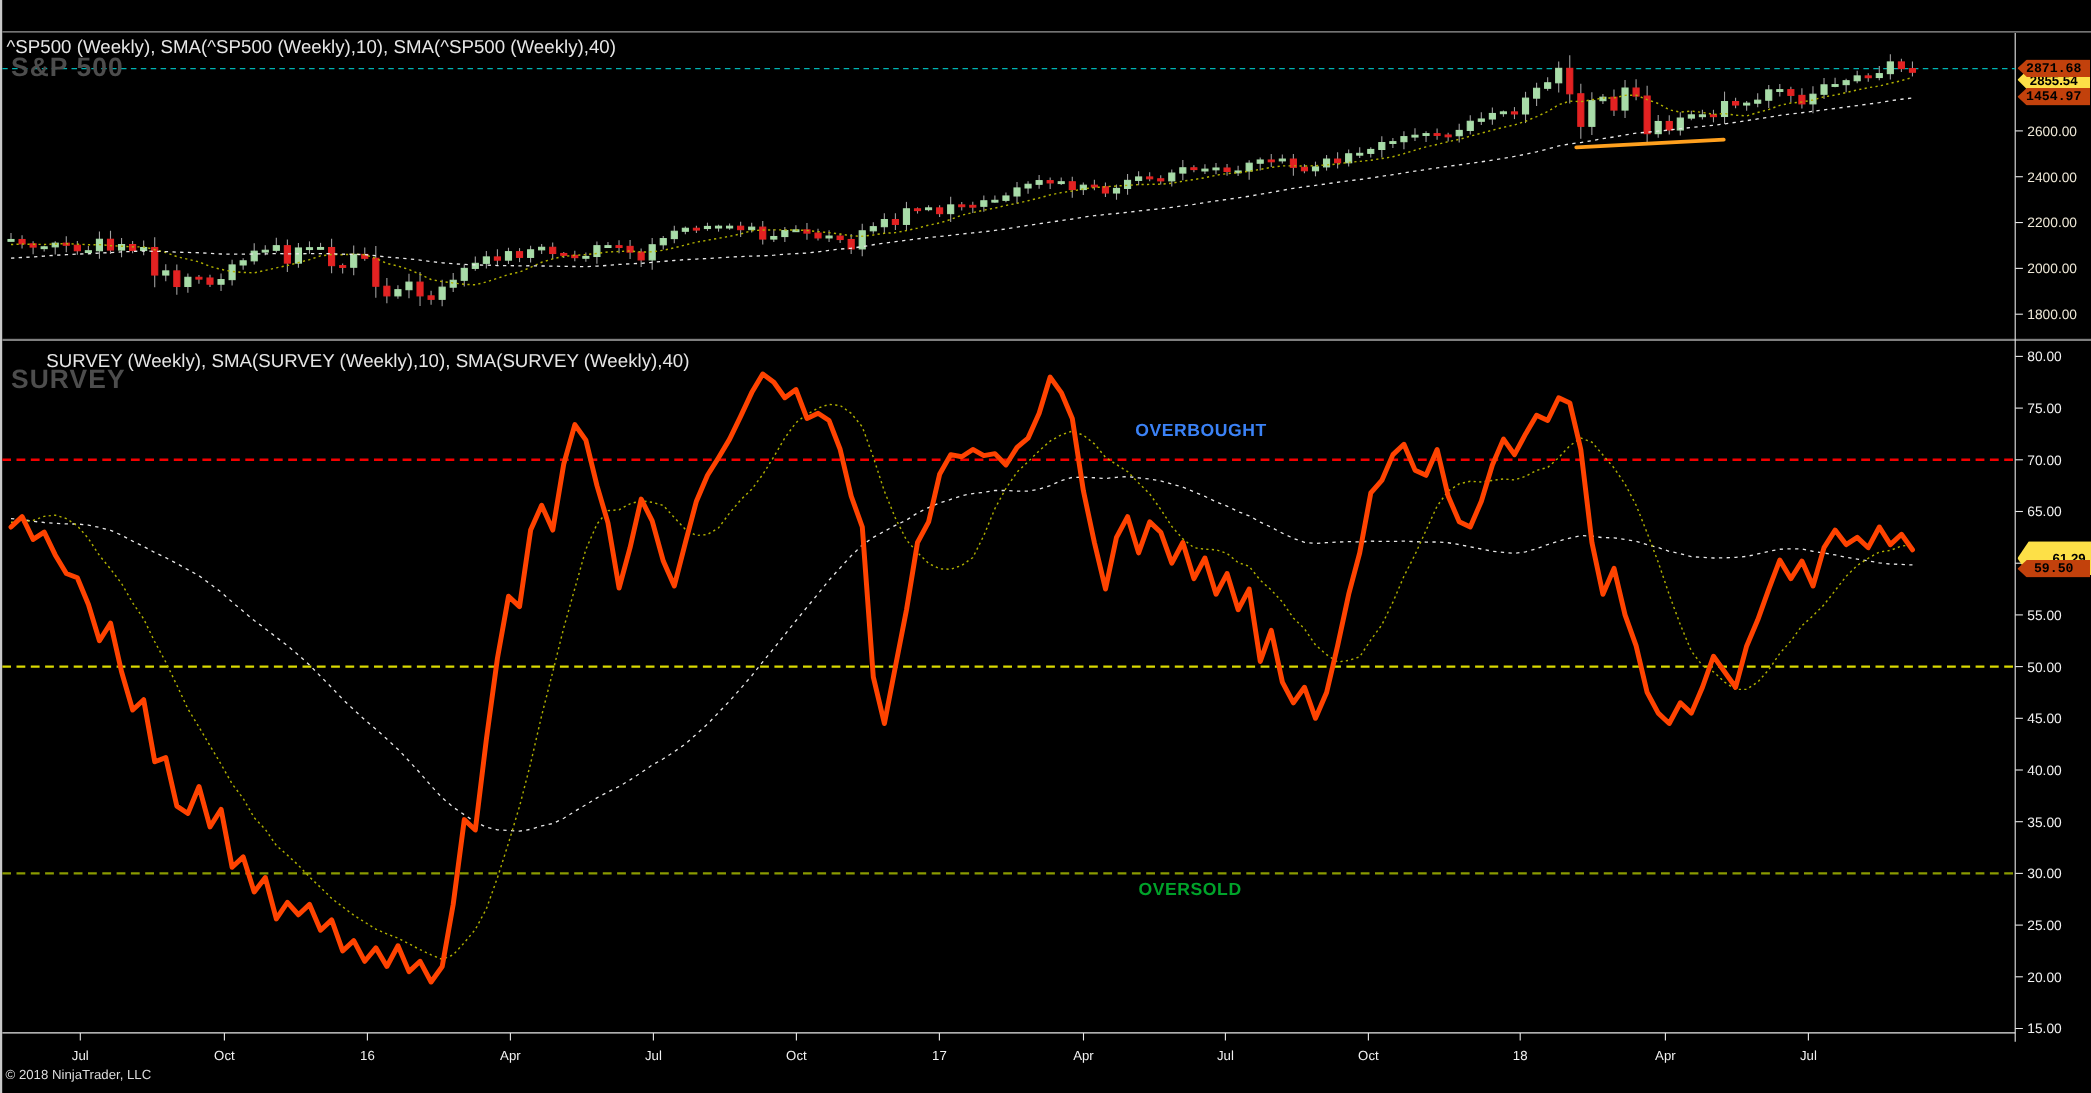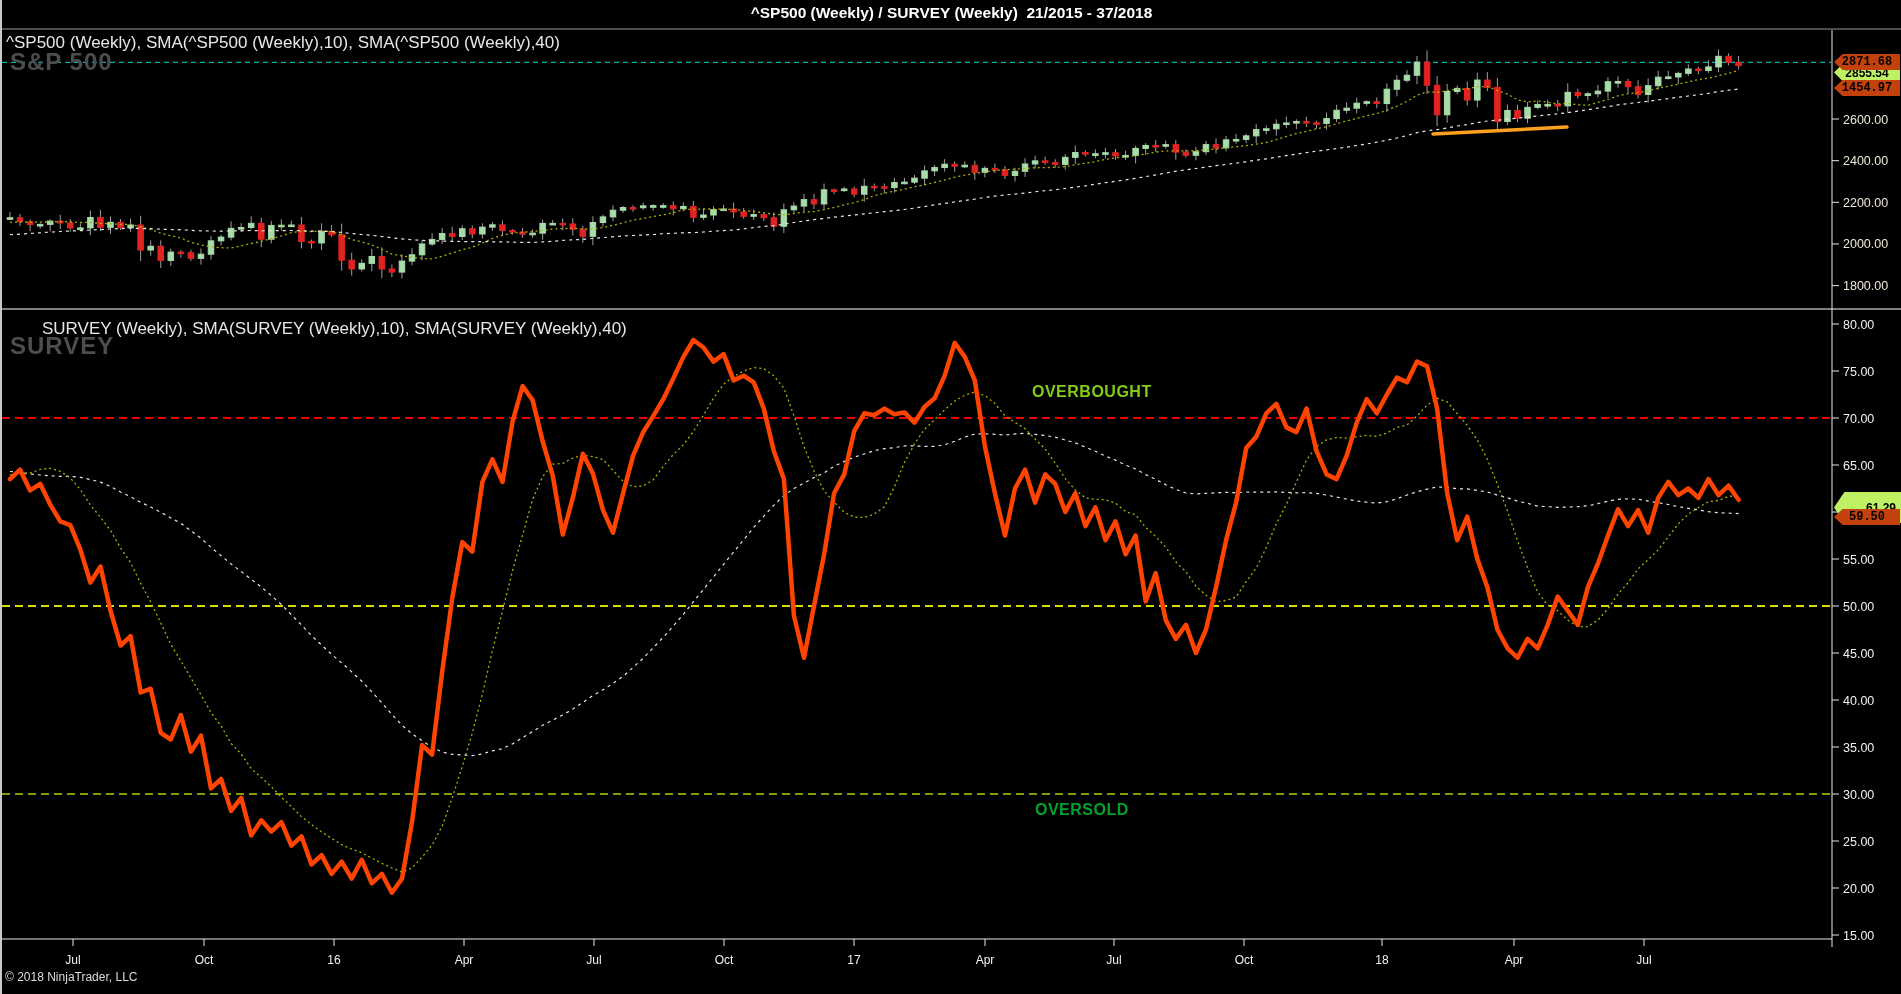--- a/index.html
+++ b/index.html
@@ -8,28 +8,28 @@
   #chart-svg{position:absolute;left:0;top:0;}
   .title{position:absolute;left:0;top:4px;width:100%;text-align:center;color:#fff;
     font-size:15.5px;font-weight:bold;white-space:pre;}
   .panel-label{position:absolute;left:4px;color:#e6e6e6;font-size:17px;white-space:pre;}
   .lbl-top{top:33px;}
   .lbl-bot{top:319px;margin-left:36px;}
   .watermark{position:absolute;left:8px;color:#4d4d4d;font-size:24px;font-weight:bold;letter-spacing:1px;}
   .wm-top{top:48px;}
   .wm-bot{top:332px;}
   .annot{position:absolute;font-size:16px;font-weight:bold;letter-spacing:.5px;}
-  .overbought{left:1030px;top:383px;color:#84cc16;}
+  .overbought{left:1030px;top:383px;color:#3b82f6;}
   .oversold{left:1033px;top:801px;color:#00a32a;}
   .copyright{position:absolute;left:3px;top:970px;color:#dcdcdc;font-size:12px;}
   .marker{position:absolute;left:1832px;width:66px;height:16px;display:flex;align-items:center;
     justify-content:center;font-size:12px;font-weight:bold;color:#000;
     clip-path:polygon(0 50%,13% 0,100% 0,100% 100%,13% 100%);}
   .mk-white{background:#c2410c;z-index:6;font-family:Liberation Mono, monospace;}
-  .mk-yellow{background:#bef264;z-index:5;}
+  .mk-yellow{background:#fde047;z-index:5;}
   .m-a{top:54px;} .m-b{top:64px;height:17px;} .m-c{top:80px;}
   .m-d{top:492px;height:31px;padding-left:14px;} .m-e{top:509px;}
 </style>
 </head>
 <body>
 
 <div id="stage">
 
   <svg id="chart-svg" width="1901" height="994">
       <line x1="0" y1="29" x2="1901" y2="29" stroke="#9a9a9a" stroke-width="1"></line>
@@ -451,21 +451,20 @@
       <line x1="1242" y1="939" x2="1242" y2="946" stroke="#e8e8e8" stroke-width="1"></line>
       <text x="1242" y="964" fill="#f2f2f2" font-size="12px" text-anchor="middle" font-family="&quot;Liberation Sans&quot;,sans-serif">Oct</text>
       <line x1="1380" y1="939" x2="1380" y2="946" stroke="#e8e8e8" stroke-width="1"></line>
       <text x="1380" y="964" fill="#f2f2f2" font-size="12px" text-anchor="middle" font-family="&quot;Liberation Sans&quot;,sans-serif">18</text>
       <line x1="1512" y1="939" x2="1512" y2="946" stroke="#e8e8e8" stroke-width="1"></line>
       <text x="1512" y="964" fill="#f2f2f2" font-size="12px" text-anchor="middle" font-family="&quot;Liberation Sans&quot;,sans-serif">Apr</text>
       <line x1="1642" y1="939" x2="1642" y2="946" stroke="#e8e8e8" stroke-width="1"></line>
       <text x="1642" y="964" fill="#f2f2f2" font-size="12px" text-anchor="middle" font-family="&quot;Liberation Sans&quot;,sans-serif">Jul</text>
     </svg>
 
-  <div class="title">^SP500 (Weekly) / SURVEY (Weekly)  21/2015 - 37/2018</div>
 
   <div class="panel-label lbl-top">^SP500 (Weekly), SMA(^SP500 (Weekly),10), SMA(^SP500 (Weekly),40)</div>
   <div class="watermark wm-top">S&amp;P 500</div>
 
   <div class="panel-label lbl-bot">SURVEY (Weekly), SMA(SURVEY (Weekly),10), SMA(SURVEY (Weekly),40)</div>
   <div class="watermark wm-bot">SURVEY</div>
 
   <div class="annot overbought">OVERBOUGHT</div>
   <div class="annot oversold">OVERSOLD</div>
 

